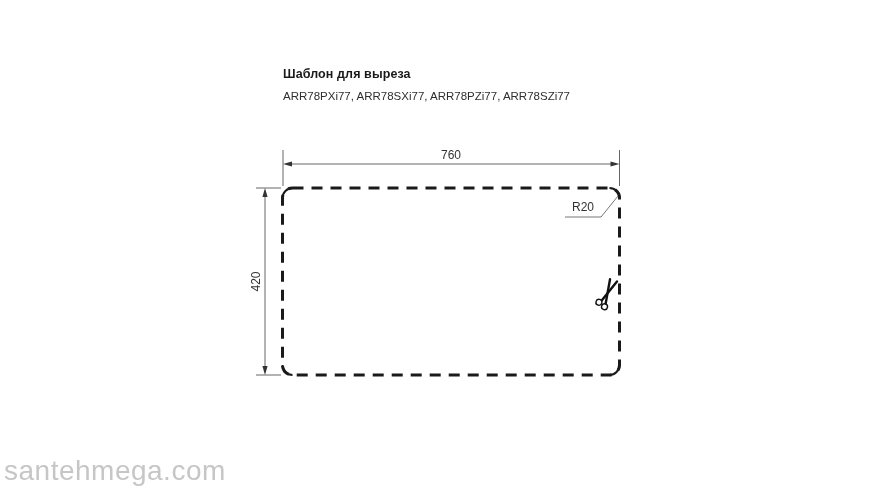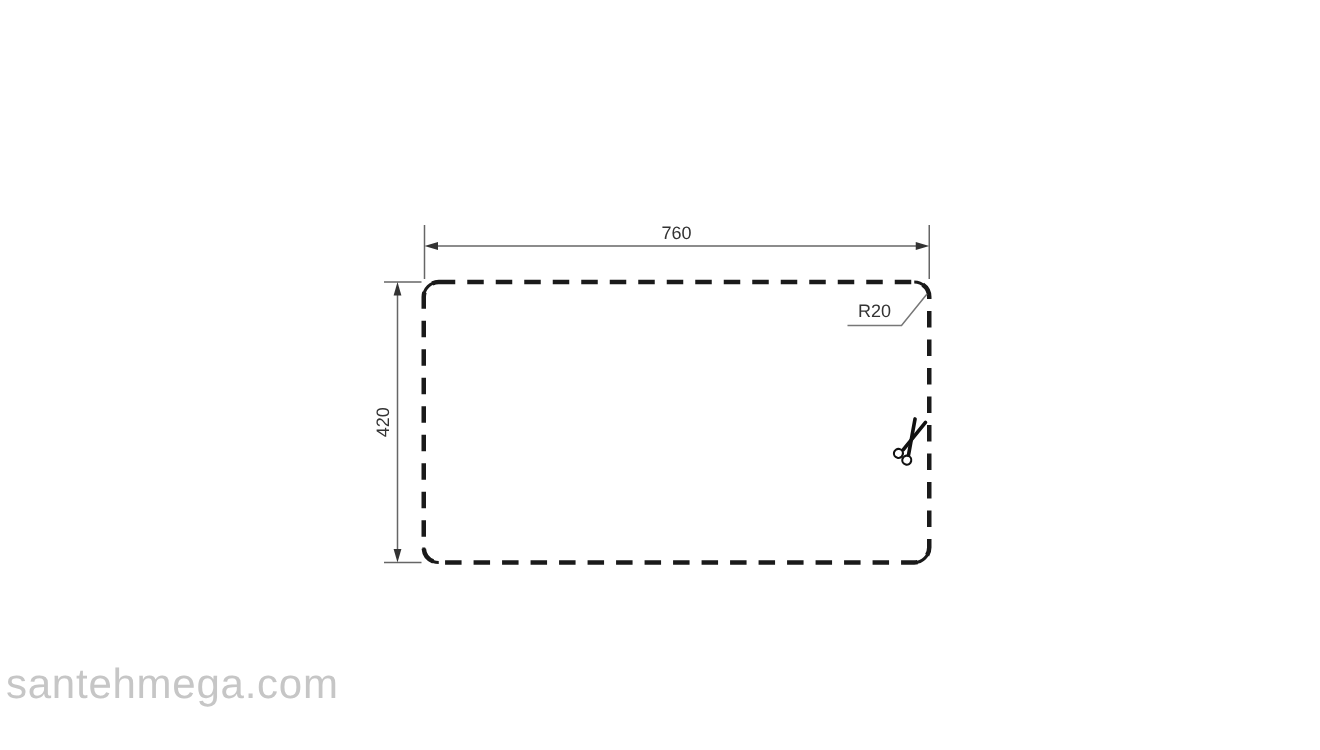--- a/index.html
+++ b/index.html
@@ -40,32 +40,36 @@
     top: 0;
   }
   svg.drawing text {
     font-family: "Liberation Sans", sans-serif;
     font-size: 12px;
     fill: #333333;
   }
   .watermark {
     position: absolute;
     left: 4px;
-    top: 440px;
+    top: 455px;
     font-size: 28px;
     color: #c6c6c6;
     letter-spacing: 0.5px;
     user-select: none;
   }
 </style>
 </head>
 <body>
 
 <div class="canvas">
 
+  <div class="header">
+    <div class="title">Шаблон для выреза</div>
+    <div class="models">ARR78PXi77, ARR78SXi77, ARR78PZi77, ARR78SZi77</div>
+  </div>
 
   <svg class="drawing" width="880" height="500" viewBox="0 0 880 500">
 
     <rect x="282.5" y="188" width="337" height="187" rx="10" ry="10" fill="none" stroke-width="3" stroke-dasharray="11 8" stroke="#1a1a1a"></rect>
 
     <g stroke="#1a1a1a" stroke-width="2" fill="none">
       <path d="M282.5,198 A10 10 0 0 1 292.5,188"></path>
       <path d="M609.5,188 A10 10 0 0 1 619.5,198"></path>
       <path d="M619.5,365 A10 10 0 0 1 609.5,375"></path>
       <path d="M292.5,375 A10 10 0 0 1 282.5,365"></path>

